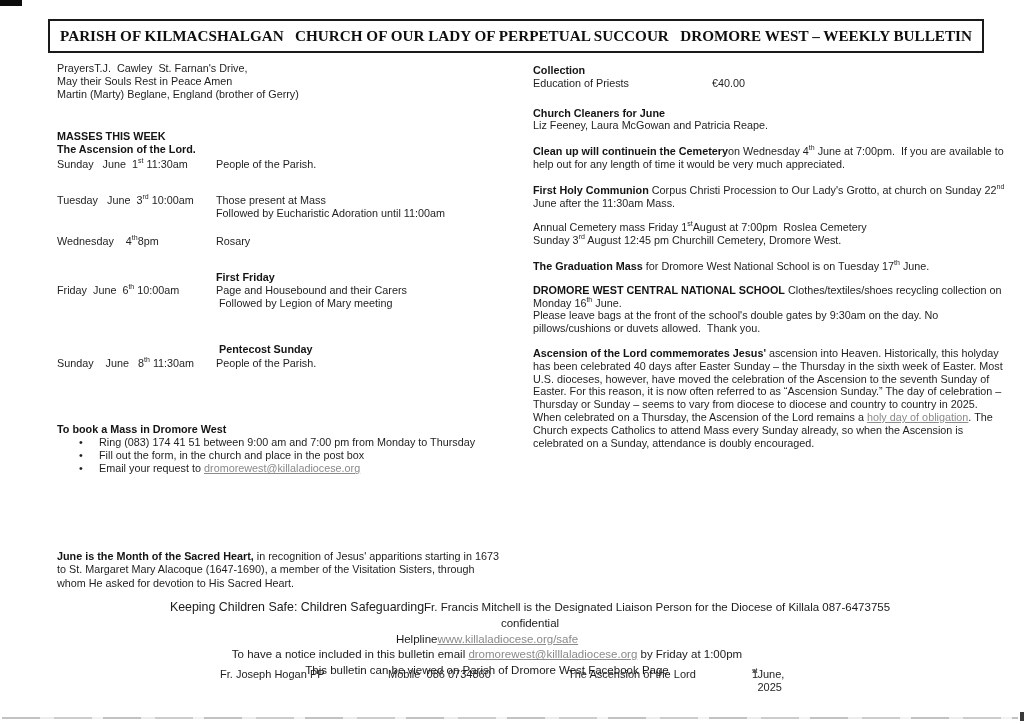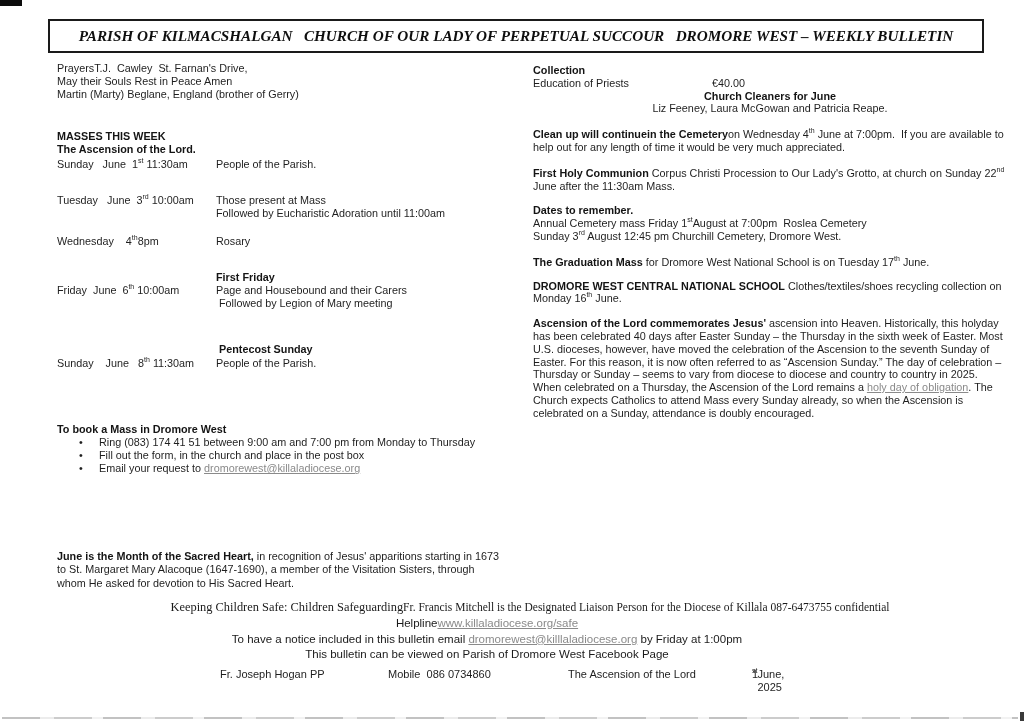--- a/index.html
+++ b/index.html
@@ -6,42 +6,42 @@
   .page{position:relative;width:1024px;height:724px;background:#ffffff;overflow:hidden;
         font-family:"Liberation Sans", sans-serif;font-size:10.8px;line-height:13.2px;color:#1e1e1e;}
   .rich,.pre{white-space:pre-wrap;}
   .bold,.b{font-weight:bold;color:#141414;}
   .big{font-size:12.4px;}
   sup{font-size:7px;line-height:0;vertical-align:super;}
   .lnk{color:#8a8a8a;text-decoration:underline;cursor:pointer;}
   .corner-mark{position:absolute;left:0;top:0;width:22px;height:6px;background:#0c0c0c;}
   .header-box{position:absolute;left:48px;top:19px;width:932px;height:30px;border:2px solid #1a1a1a;
         display:flex;align-items:center;justify-content:center;
-        font-family:"Liberation Serif", serif;font-weight:bold;font-size:15.2px;color:#0f0f0f;font-style:italic;}
+        font-family:"Liberation Serif", serif;font-weight:bold;font-size:15.2px;color:#0f0f0f;}
   .col-left{position:absolute;left:57px;top:62px;width:445px;}
   .col-right{position:absolute;left:533px;top:64px;width:474px;line-height:12.8px;}
   .masses-title{margin-top:28px;}
   .mass-row{display:flex;}
   .mass-when{width:159px;flex:none;}
   .mass-desc{flex:1;}
   .m-r1{margin-top:2px;} .m-r2{margin-top:23px;} .m-r3{margin-top:14px;}
   .m-r4{margin-top:23px;} .m-r5{margin-top:33px;}
   .offset .mass-when{padding-top:13.2px;}
   .booking{margin-top:53px;}
   .bullets{margin-left:22px;}
   .bullet-row{display:flex;}
   .bullet-dot{width:20px;flex:none;}
   .sacred{margin-top:74px;line-height:13.8px;}
   .coll-row{display:flex;}
   .coll-label{width:170px;flex:none;}
   .coll-value{width:42px;text-align:right;}
-  .mt17{text-align:center;} .mt13{margin-top:13px;} .mt12{margin-top:12px;} .mt11{margin-top:11px;}
+  .mt17{margin-top:17px;} .mt13{margin-top:13px;} .mt12{margin-top:12px;} .mt11{margin-top:11px;}
   .footer{position:absolute;left:57px;top:600px;width:860px;text-align:center;
         font-size:11.5px;line-height:15.8px;color:#1a1a1a;}
-  .footer .f-line1{margin-left:86px;font-family:Liberation Serif, serif;}
+  .footer .f-line1{margin-left:86px;}
   .bottom-row{position:absolute;top:668px;left:0;width:1024px;height:14px;font-size:11px;padding-left:24px;}
   .bottom-row span{position:absolute;top:0;}
   .br-priest{left:220px;} .br-mobile{left:388px;} .br-feast{left:568px;} .br-date{left:752px;}
   .scan-line{position:absolute;left:2px;top:717px;width:1016px;height:2px;
         background:repeating-linear-gradient(90deg,#c2c2c2 0 38px,#ececec 38px 52px,#cccccc 52px 90px,#f2f2f2 90px 101px);}
   .scan-tick{position:absolute;right:0;top:712px;width:4px;height:9px;background:#3a3a3a;}
 </style>
 </head>
 <body>
 
@@ -139,29 +139,29 @@
     <div class="mt17">
       <div class="bold">Church Cleaners for June</div>
       <div>Liz Feeney, Laura McGowan and Patricia Reape.</div>
     </div>
 
     <div class="mt13 rich"><span class="b">Clean up will continuein the Cemetery</span><span>on Wednesday 4</span><sup>th</sup><span> June at 7:00pm.  If you are available to help out for any length of time it would be very much appreciated.</span></div>
 
     <div class="mt13 rich"><span class="b">First Holy Communion</span><span> Corpus Christi Procession to Our Lady's Grotto, at church on Sunday 22</span><sup>nd</sup><span> June after the 11:30am Mass.</span></div>
 
     <div class="mt12">
-      <div class="bold">Dates to remember.</div>
       <div class="rich"><span>Annual Cemetery mass Friday 1</span><sup>st</sup><span>August at 7:00pm  Roslea Cemetery</span></div>
       <div class="rich"><span>Sunday 3</span><sup>rd</sup><span> August 12:45 pm Churchill Cemetery, Dromore West.</span></div>
     </div>
 
     <div class="mt13 rich"><span class="b">The Graduation Mass</span><span> for Dromore West National School is on Tuesday 17</span><sup>th</sup><span> June.</span></div>
 
     <div class="mt11">
       <div class="rich"><span class="b">DROMORE WEST CENTRAL NATIONAL SCHOOL</span><span> Clothes/textiles/shoes recycling collection on Monday 16</span><sup>th</sup><span> June.</span></div>
+      <div class="rich"><span>Please leave bags at the front of the school's double gates by 9:30am on the day. No pillows/cushions or duvets allowed.  Thank you.</span></div>
     </div>
 
     <div class="mt12">
       <div class="rich"><span class="b">Ascension of the Lord commemorates Jesus'</span><span> ascension into Heaven. Historically, this holyday has been celebrated 40 days after Easter Sunday – the Thursday in the sixth week of Easter. Most U.S. dioceses, however, have moved the celebration of the Ascension to the seventh Sunday of Easter. For this reason, it is now often referred to as “Ascension Sunday.” The day of celebration – Thursday or Sunday – seems to vary from diocese to diocese and country to country in 2025.</span></div>
       <div class="rich"><span>When celebrated on a Thursday, the Ascension of the Lord remains a </span><a class="lnk">holy day of obligation</a><span>. The Church expects Catholics to attend Mass every Sunday already, so when the Ascension is celebrated on a Sunday, attendance is doubly encouraged.</span></div>
     </div>
   </div>
 
   <div class="footer">
     <div class="f-line1 rich"><span class="big">Keeping Children Safe: Children Safeguarding</span><span>Fr. Francis Mitchell is the Designated Liaison Person for the Diocese of Killala 087-6473755 confidential</span></div>

